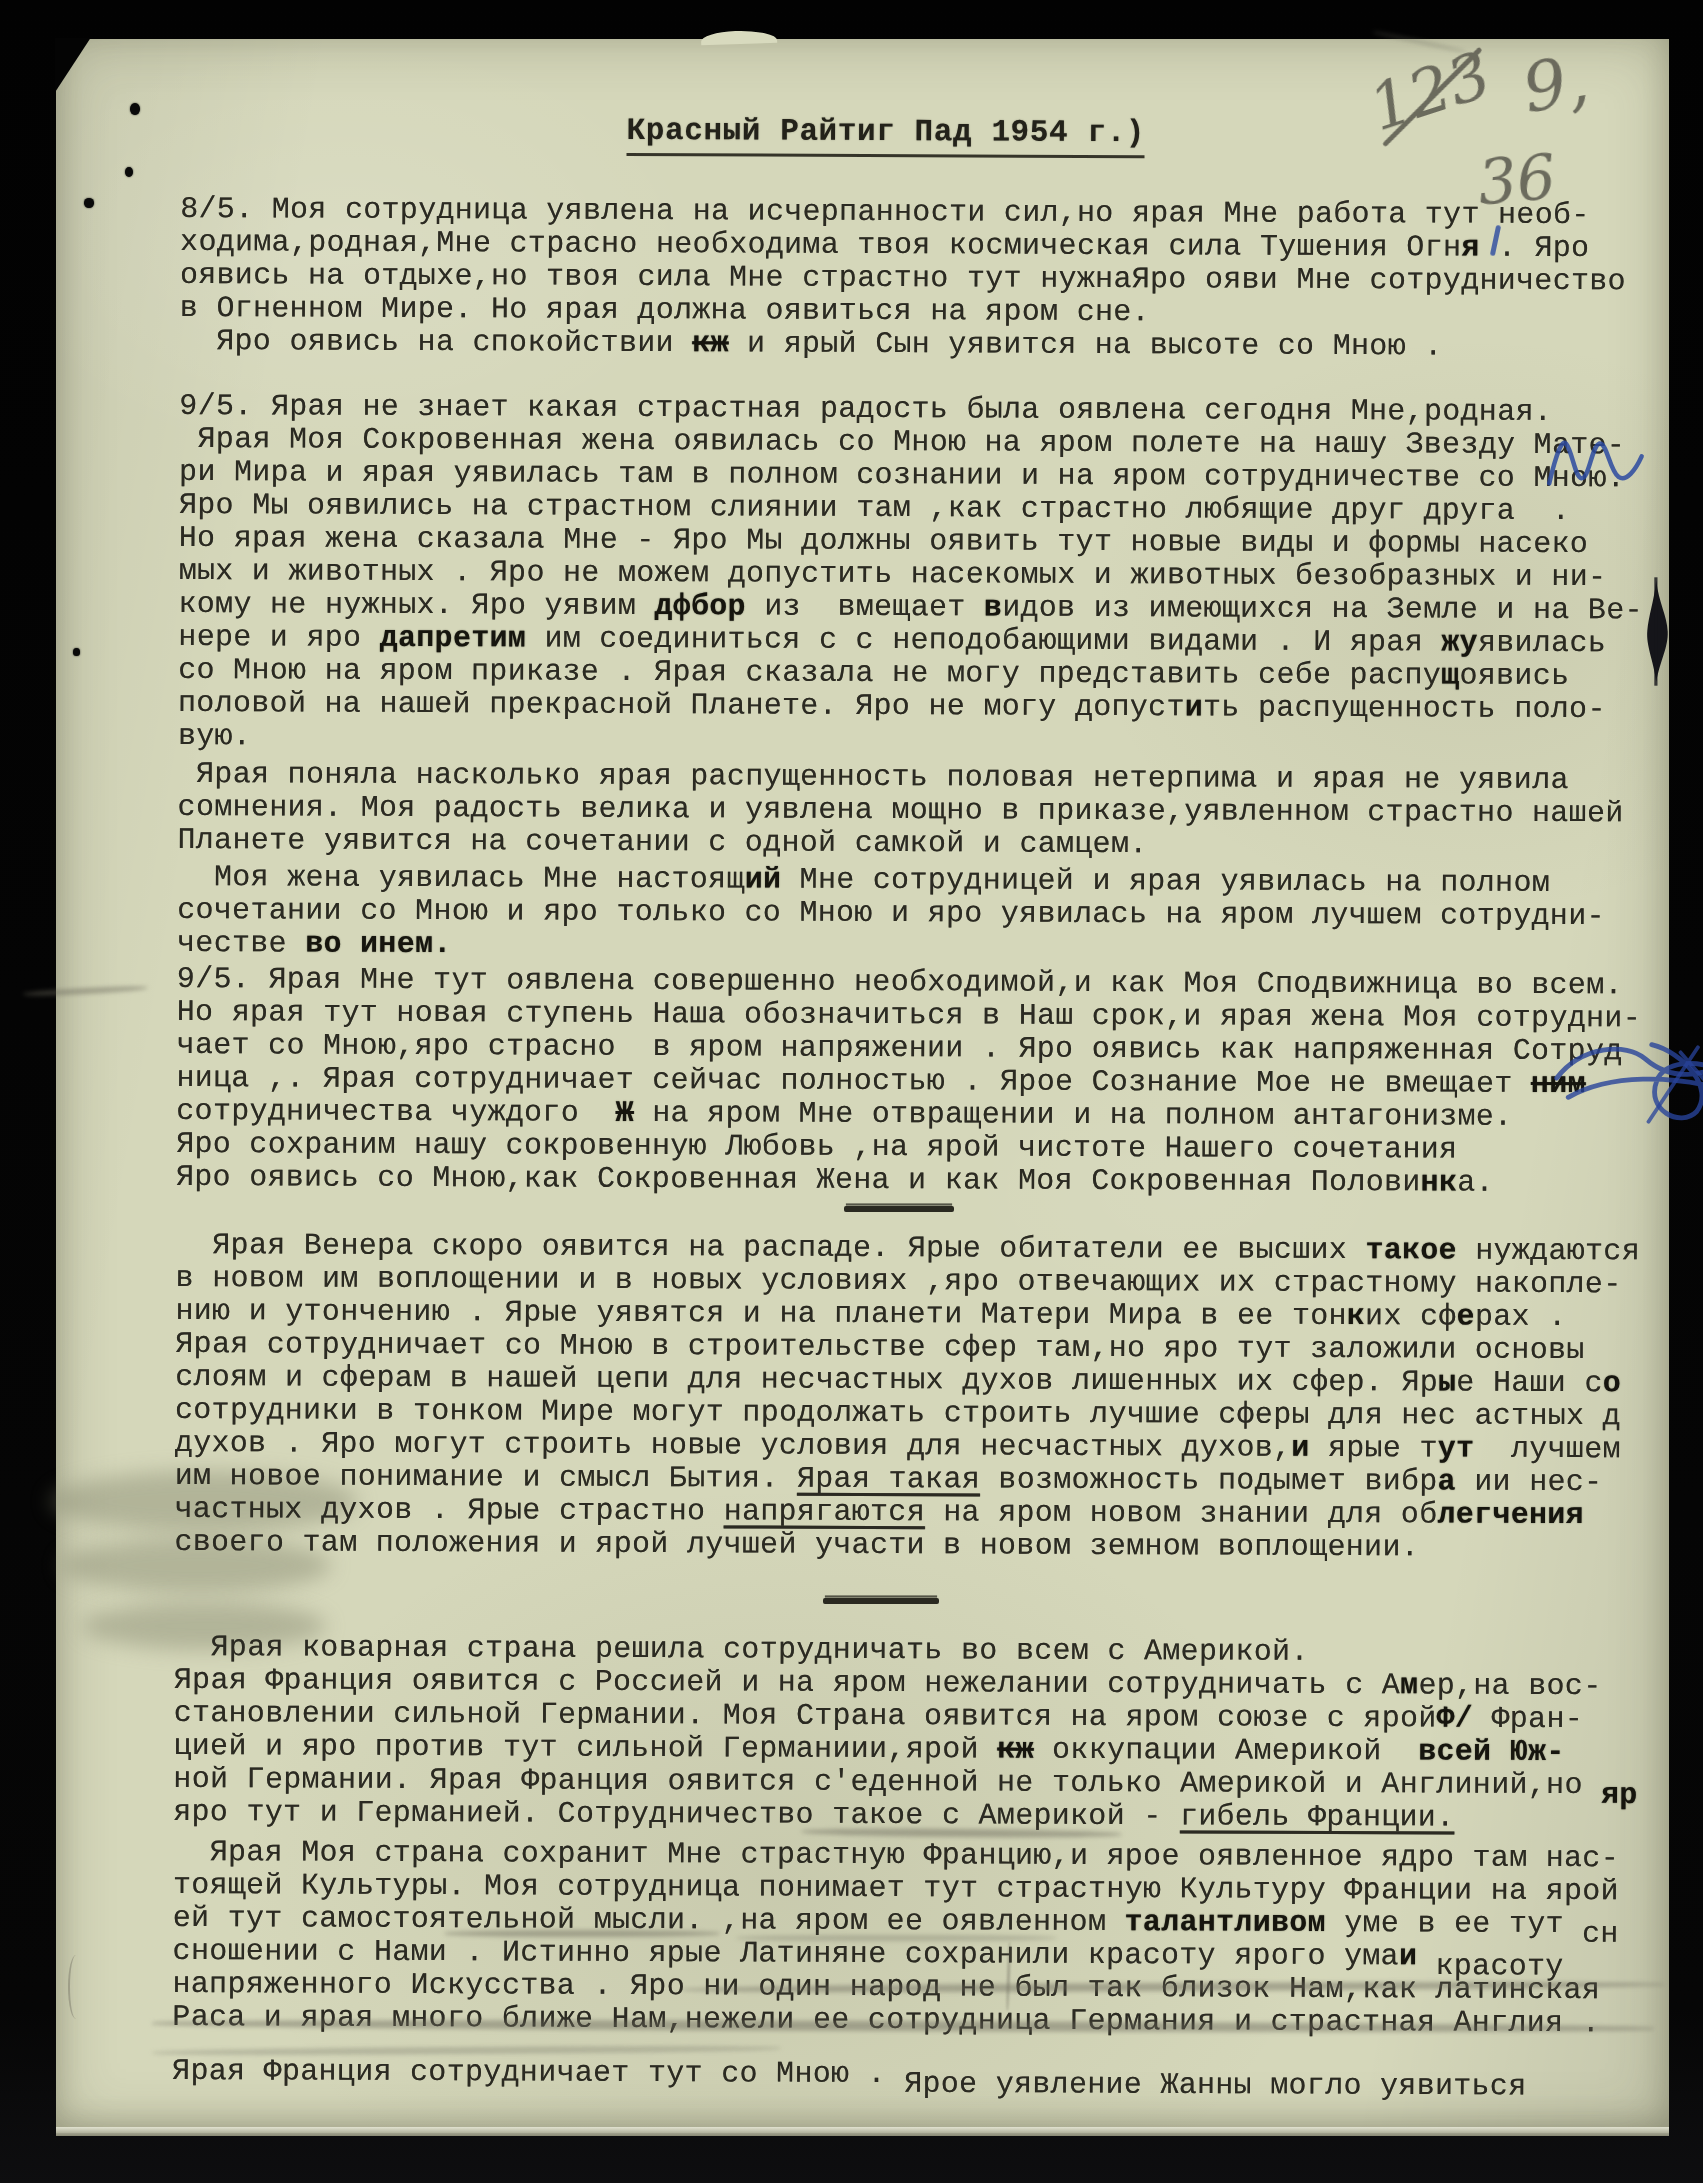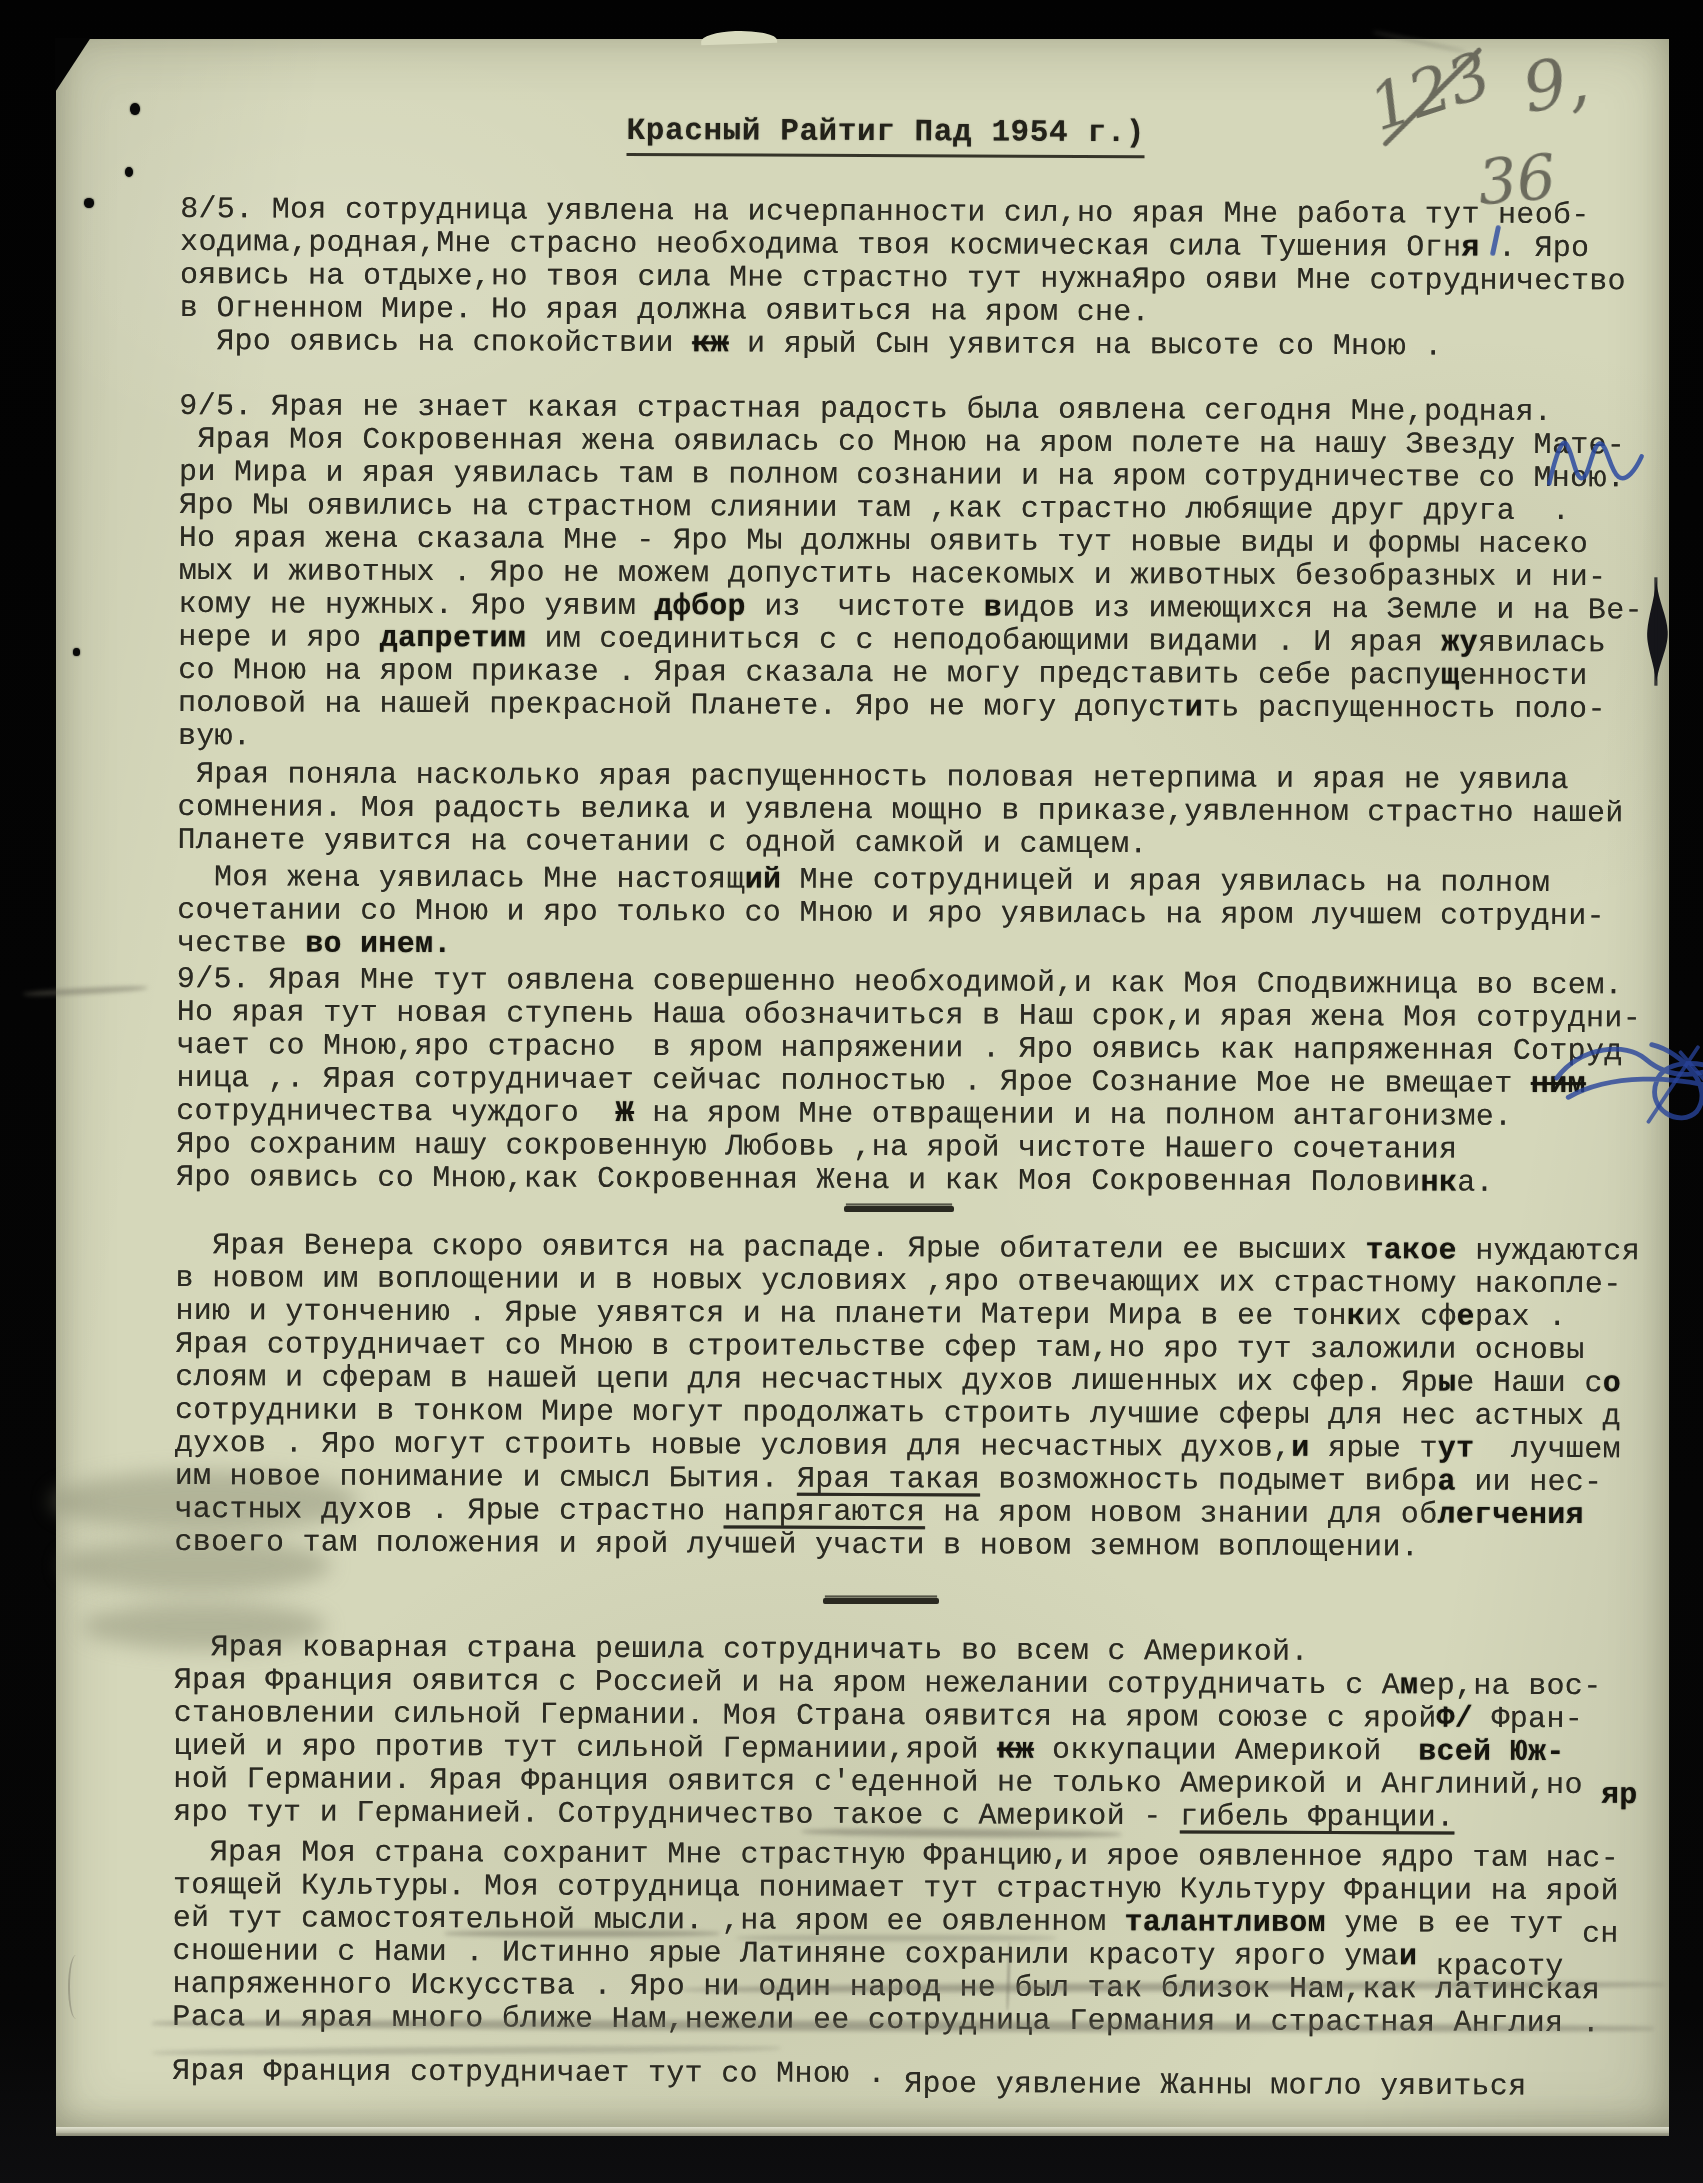--- a/index.html
+++ b/index.html
@@ -75,23 +75,23 @@
           <div class="line"><span>в Огненном Мире. Но ярая должна оявиться на яром сне.</span></div>
           <div class="line"><span>  Яро оявись на спокойствии </span><span class="strike b">кж</span><span> и ярый Сын уявится на высоте со Мною .</span></div>
         </div>
         <div class="para" style="top: 351px;">
           <div class="line"><span>9/5. Ярая не знает какая страстная радость была оявлена сегодня Мне,родная.</span></div>
           <div class="line"><span> Ярая Моя Сокровенная жена оявилась со Мною на яром полете на нашу Звезду Мате-</span></div>
           <div class="line"><span>ри Мира и ярая уявилась там в полном сознании и на яром сотрудничестве со Мною.</span></div>
           <div class="line"><span>Яро Мы оявились на страстном слиянии там ,как страстно любящие друг друга  .</span></div>
           <div class="line"><span>Но ярая жена сказала Мне - Яро Мы должны оявить тут новые виды и формы насеко</span></div>
           <div class="line"><span>мых и животных . Яро не можем допустить насекомых и животных безобразных и ни-</span></div>
-          <div class="line"><span>кому не нужных. Яро уявим </span><span class="b">дфбор</span><span> из  чистоте </span><span class="b">в</span><span>идов из имеющихся на Земле и на Ве-</span></div>
+          <div class="line"><span>кому не нужных. Яро уявим </span><span class="b">дфбор</span><span> из  вмещает </span><span class="b">в</span><span>идов из имеющихся на Земле и на Ве-</span></div>
           <div class="line"><span>нере и яро </span><span class="b">дапретим</span><span> им соединиться с с неподобающими видами . И ярая </span><span class="b">жу</span><span>явилась</span></div>
-          <div class="line"><span>со Мною на яром приказе . Ярая сказала не могу представить себе распу</span><span class="b">щ</span><span>енности</span></div>
+          <div class="line"><span>со Мною на яром приказе . Ярая сказала не могу представить себе распу</span><span class="b">щ</span><span>оявись</span></div>
           <div class="line"><span>половой на нашей прекрасной Планете. Яро не могу допуст</span><span class="b">и</span><span>ть распущенность поло-</span></div>
           <div class="line"><span>вую.</span></div>
         </div>
         <div class="para" style="top: 719px;">
           <div class="line"><span> Ярая поняла насколько ярая распущенность половая нетерпима и ярая не уявила</span></div>
           <div class="line"><span>сомнения. Моя радость велика и уявлена мощно в приказе,уявленном страстно нашей</span></div>
           <div class="line"><span>Планете уявится на сочетании с одной самкой и самцем.</span></div>
         </div>
         <div class="para" style="top: 822px;">
           <div class="line"><span>  Моя жена уявилась Мне настоящ</span><span class="b">ий</span><span> Мне сотрудницей и ярая уявилась на полном</span></div>

